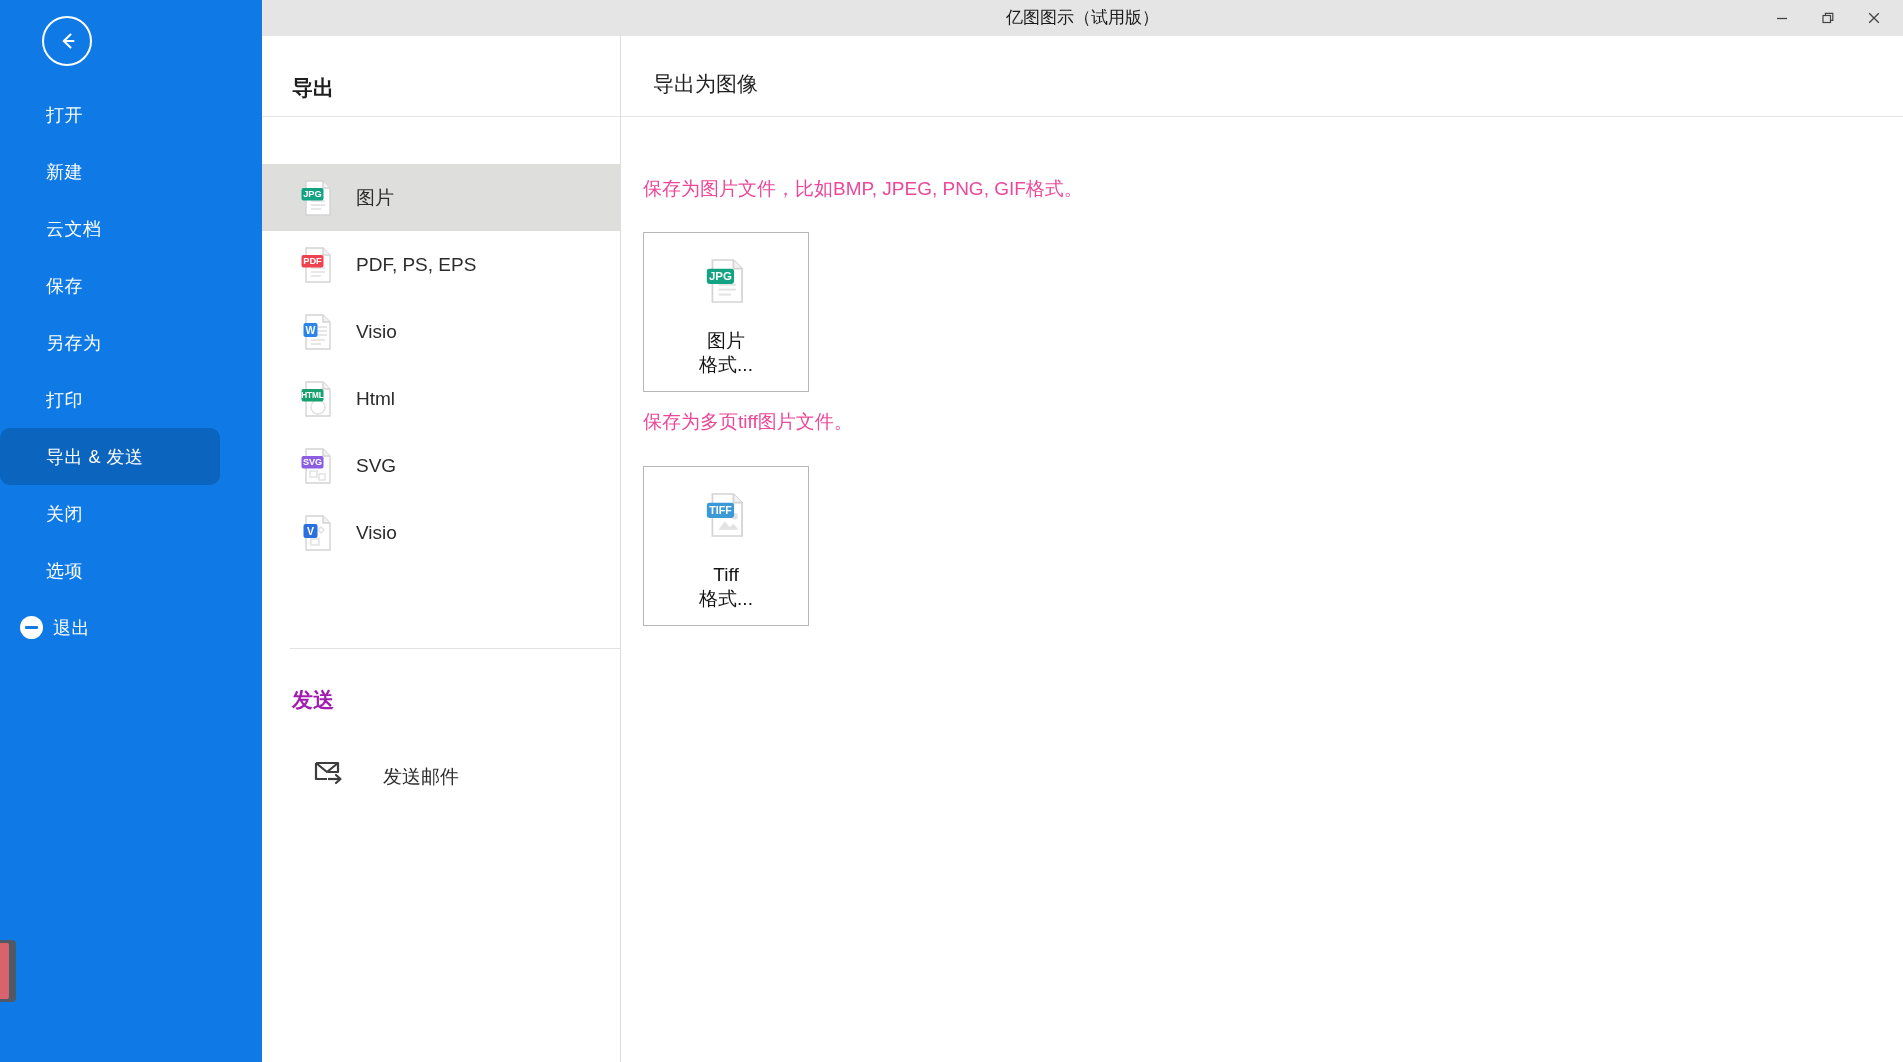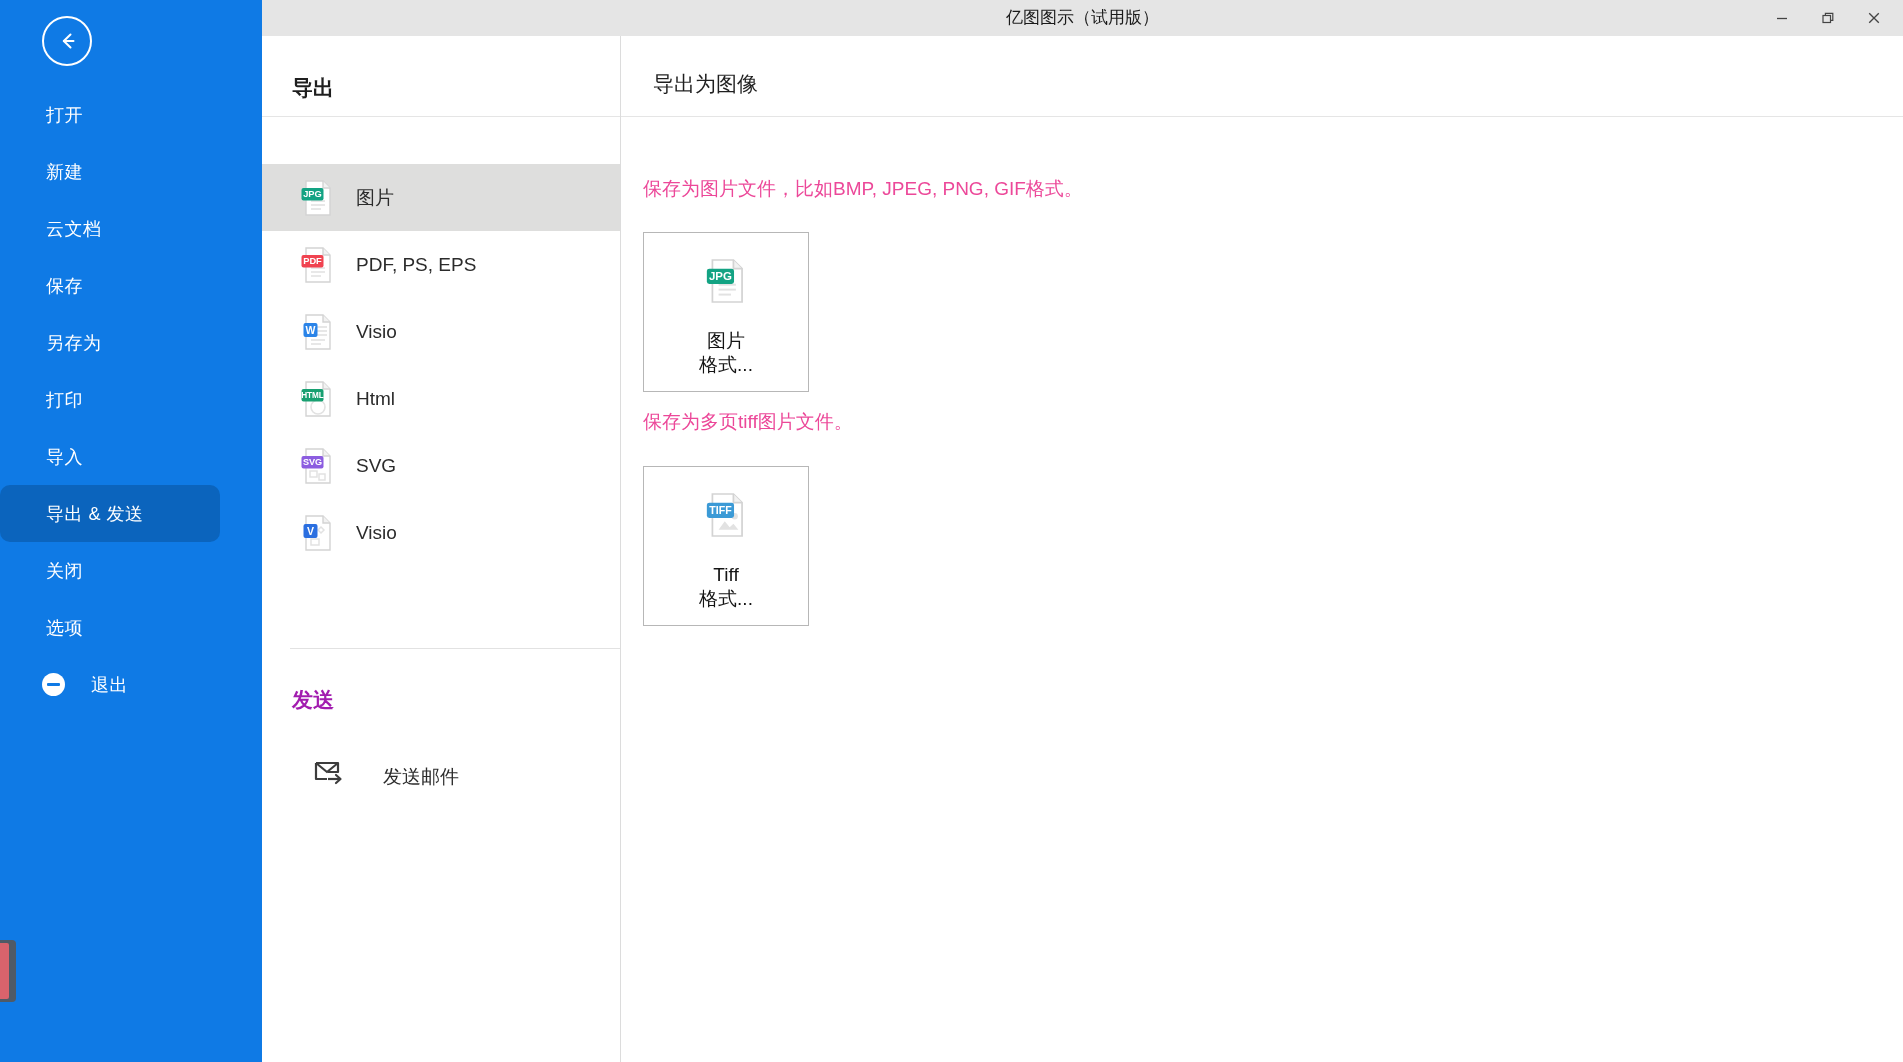--- a/index.html
+++ b/index.html
@@ -54,21 +54,21 @@
     display:flex; align-items:center; justify-content:center;
     cursor:pointer;
   }
   .nav-list { position:absolute; top:86px; left:0; width:220px; }
   .nav-item {
     height:57px; display:flex; align-items:center;
     padding-left:46px; color:#ffffff; font-size:18px;
     cursor:pointer; letter-spacing:0.5px;
   }
   .nav-item.active { background:#0b64bd;border-radius:10px; }
-  .nav-item.exit-item { padding-left:42px; gap:26px; }
+  .nav-item.exit-item { padding-left:20px; gap:10px; }
   .exit-badge {
     width:23px;height:23px;border-radius:50%;background:#ffffff;
     display:flex;align-items:center;justify-content:center;flex:none;
   }
   .exit-badge i { display:block; width:13px; height:3px; background:#0f7ae5; border-radius:1px; }
 
   .left-edge-strip {
     position:absolute; left:0; top:940px; width:16px; height:62px;
     background:#4f5a66; border-radius:0 4px 4px 0;
     padding:3px 2px 3px 0;
@@ -173,23 +173,20 @@
           <span>云文档</span>
         </div>
       <div class="nav-item">
           <span>保存</span>
         </div>
       <div class="nav-item">
           <span>另存为</span>
         </div>
       <div class="nav-item">
           <span>打印</span>
-        </div>
-      <div class="nav-item">
-          <span>导入</span>
         </div>
       <div class="nav-item active">
           <span>导出 &amp; 发送</span>
         </div>
       <div class="nav-item">
           <span>关闭</span>
         </div>
       <div class="nav-item">
           <span>选项</span>
         </div>

